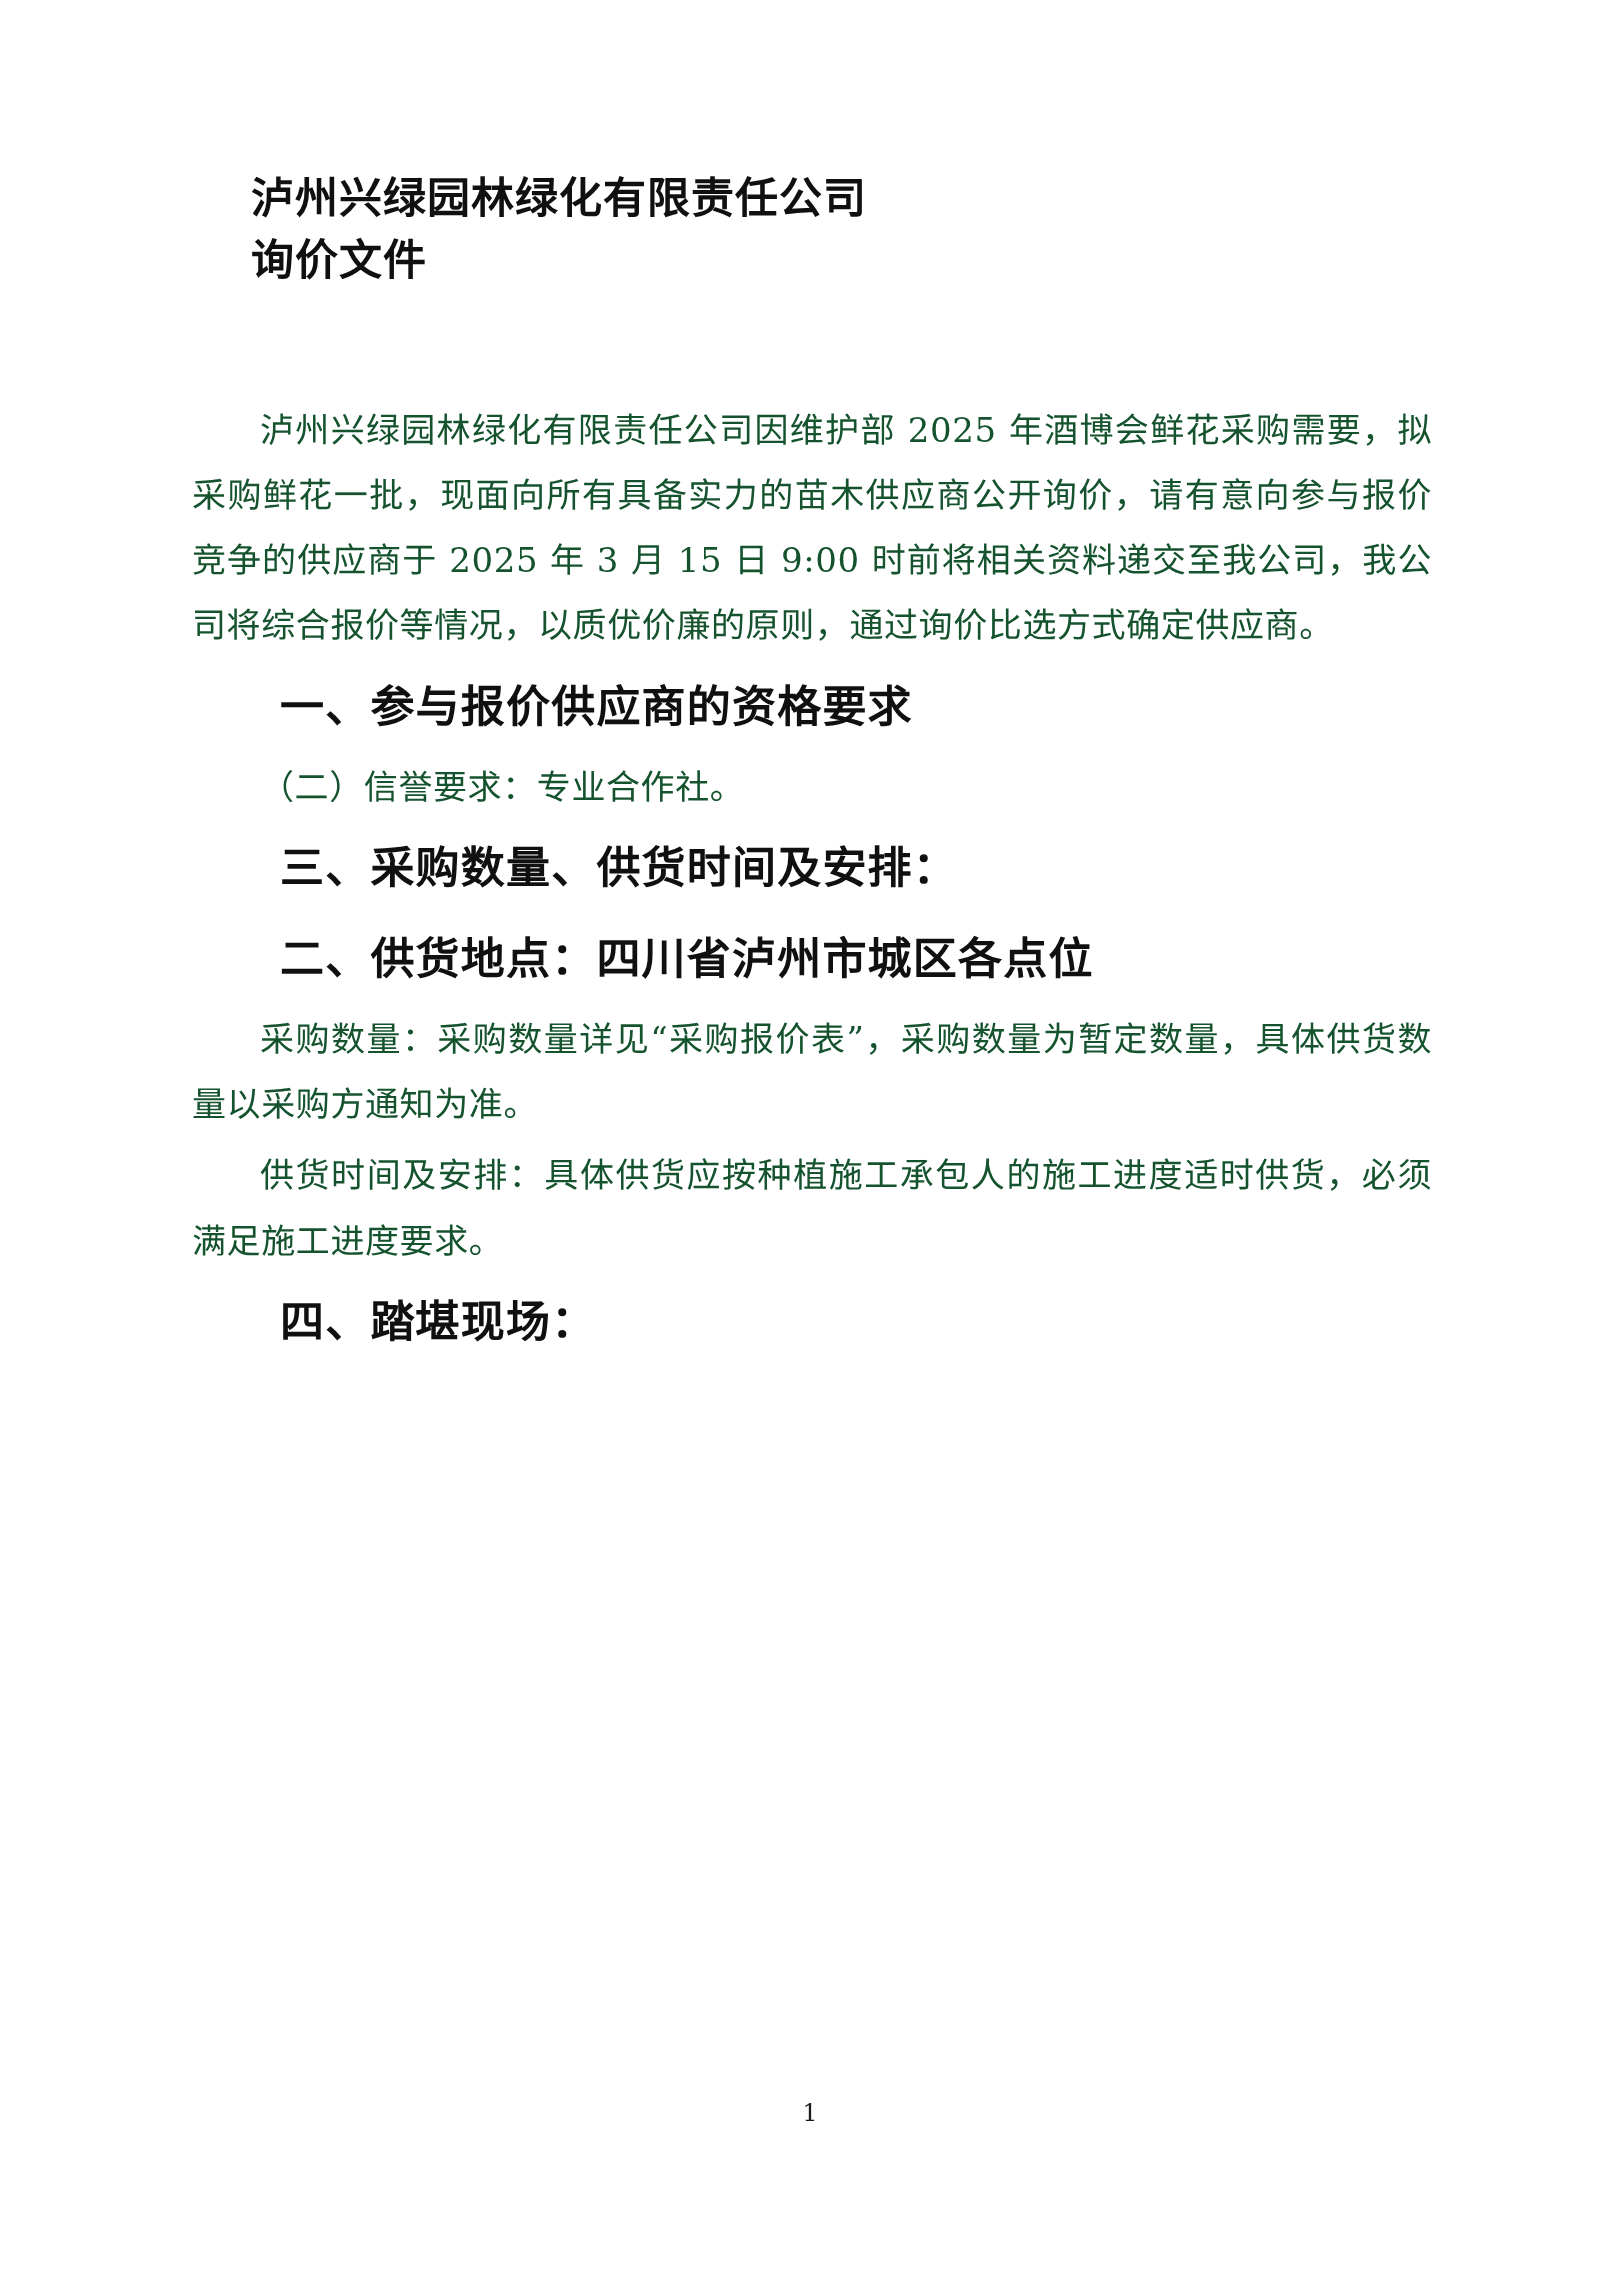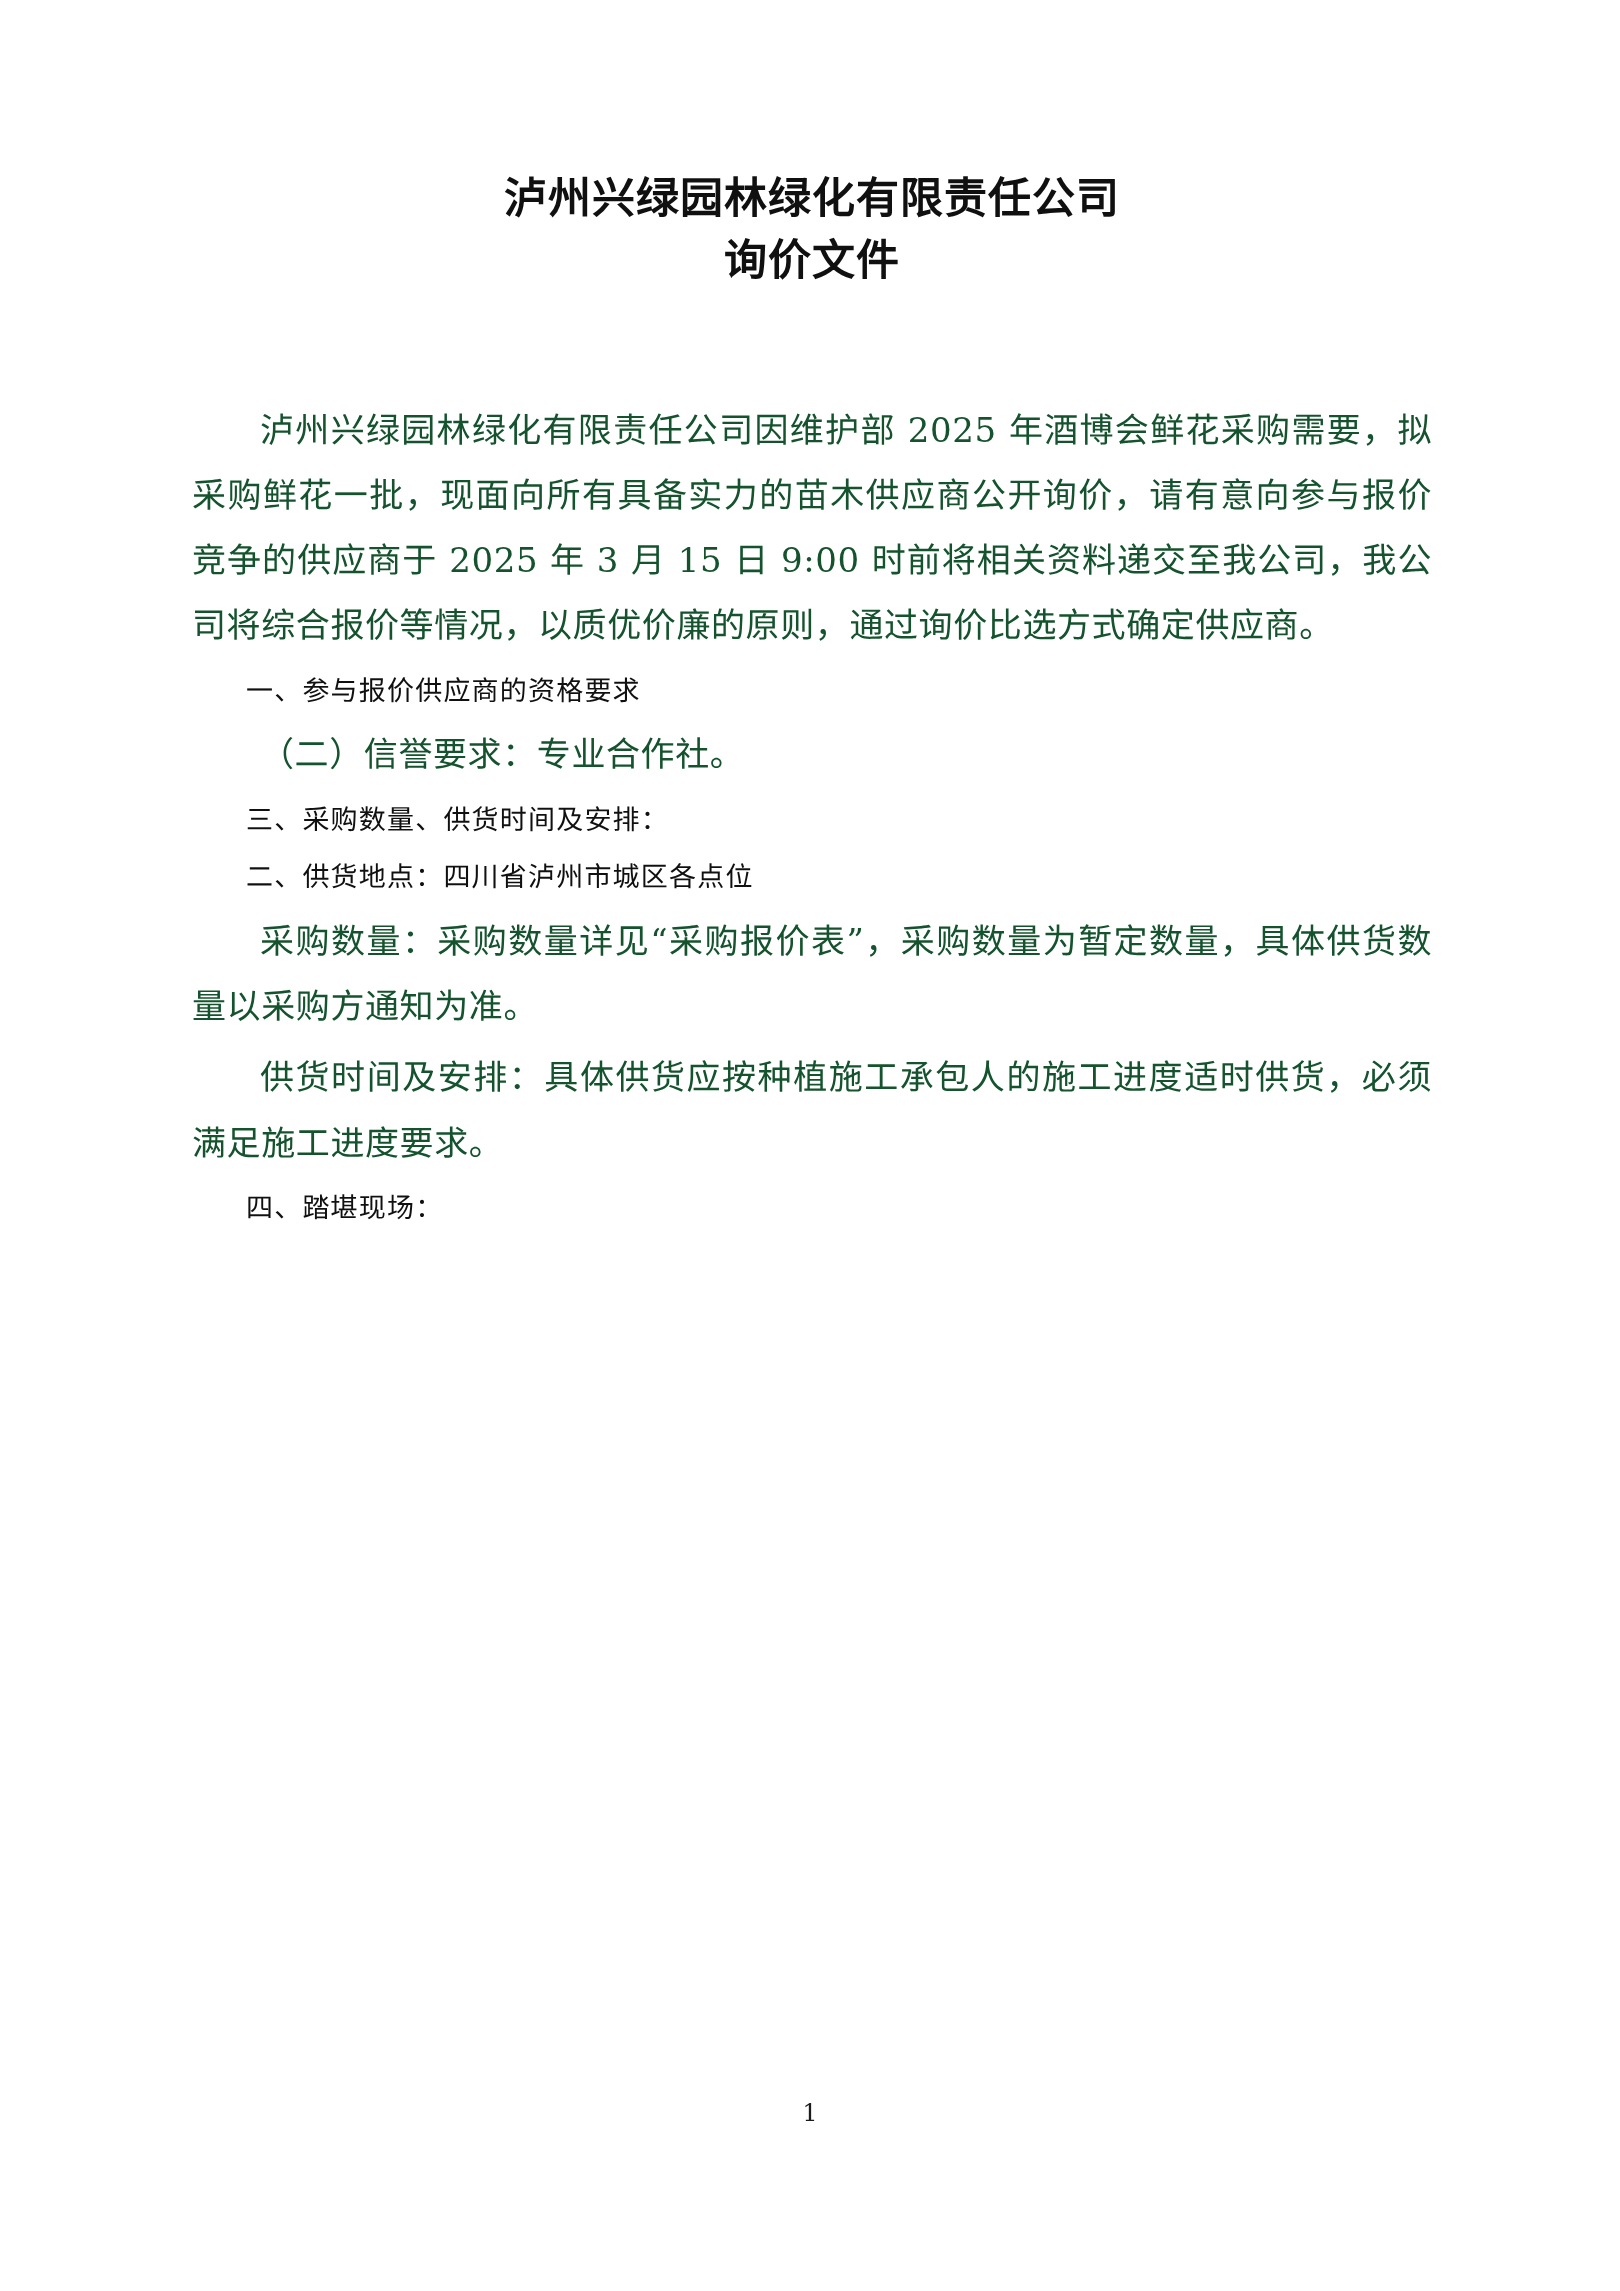--- a/index.html
+++ b/index.html
@@ -18,21 +18,21 @@
     font-family: "DejaVu Serif", "Liberation Serif", serif;
     color: #1a1a1a;
   }
   .content {
     position: absolute;
     left: 192px;
     top: 167px;
     width: 1240px;
   }
   .doc-title {
-    text-align: center;
+    text-align: left;
     font-family: "DejaVu Serif", "Liberation Serif", serif;
     font-weight: 700;
     font-size: 43px;
     line-height: 1.45;
     letter-spacing: 1px;
     color: #101010;
     margin: 0 0 0 0;
     padding: 0 59px;
   }
   .doc-title .tline {
@@ -47,24 +47,24 @@
     font-size: 34px;
     line-height: 1.92;
     text-align: justify;
     text-justify: inter-ideograph;
     text-indent: 2em;
     letter-spacing: 0.6px;
     color: #14532d;
   }
   p.heading {
     margin: 0 0 5.9px 0;
-    font-size: 27px;
+    font-size: 44px;
     line-height: 1.92;
     text-indent: 2em;
-    font-weight: 400;
+    font-weight: 700;
     letter-spacing: 1.2px;
     color: #101010;
   }
   .pagenum {
     position: absolute;
     left: 0;
     right: 0;
     top: 2099px;
     text-align: center;
     font-size: 23.5px;

